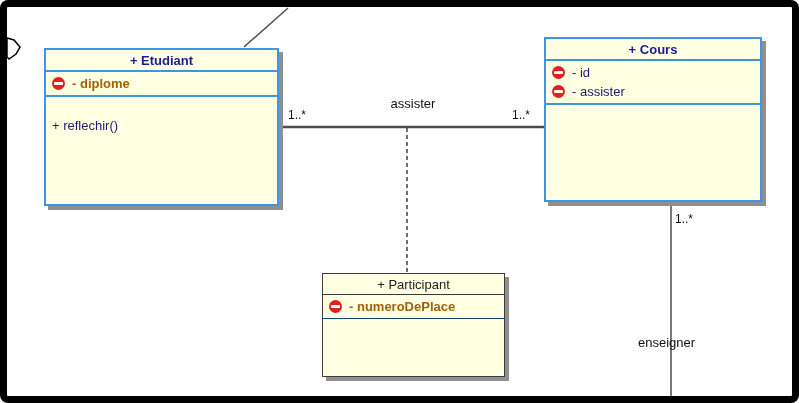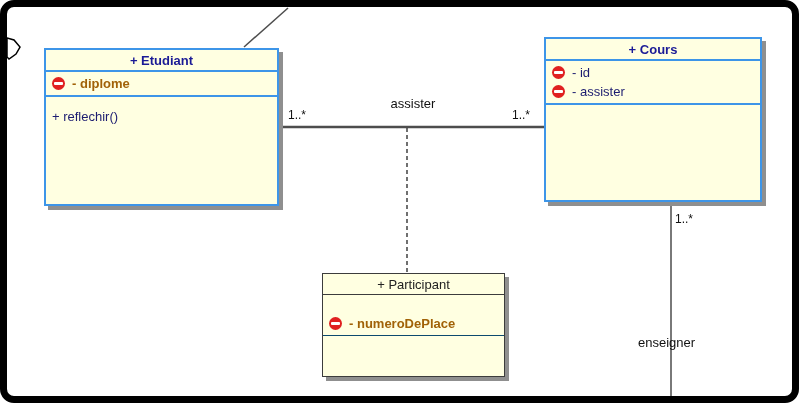--- a/index.html
+++ b/index.html
@@ -1,38 +1,38 @@
 <!DOCTYPE html>
 <html><head>
 <meta charset="utf-8">
 <style>
   html,body{margin:0;padding:0;background:#fff;font-family:"Liberation Sans","DejaVu Sans",sans-serif;}
   .canvas{
     position:relative;width:799px;height:403px;box-sizing:border-box;
-    border:7px solid #000;border-radius:14px;background:#fff;overflow:hidden;
+    border:7px solid #000;border-radius:8px;background:#fff;overflow:hidden;
   }
   .wires{position:absolute;left:0;top:0;width:799px;height:403px;z-index:1;}
   .uml-class{
     position:absolute;background:#FFFFE1;z-index:2;box-sizing:border-box;
     display:flex;flex-direction:column;
     box-shadow:4px 4px 0 #8f8f8f;
     font-size:13px;
   }
   .uml-class.blue{border:2px solid #3D95E8;}
-  .uml-class.plain{border:1px solid #3C3C3C;gap:17px;}
+  .uml-class.plain{border:1px solid #3C3C3C;}
   .uml-title{
     text-align:center;display:flex;align-items:center;justify-content:center;
     font-weight:bold;color:#1A1A96;flex:0 0 20px;
   }
   .blue .uml-title{border-bottom:2px solid #3D95E8;}
   .plain .uml-title{border-bottom:1px solid #3C3C3C;font-weight:normal;color:#222;}
   .uml-attrs{padding:2px 0;}
   .blue .uml-attrs{border-bottom:2px solid #3D95E8;}
   .plain .uml-attrs{border-bottom:1px solid #0c4a6e;}
-  .uml-ops{flex:1 1 auto;padding:10px 0;}
+  .uml-ops{flex:1 1 auto;padding:19px 0;}
   .member-row{display:flex;align-items:center;gap:7px;padding:1px 4px 1px 6px;line-height:17px;}
   .member-row.bold{font-weight:bold;color:#a16207;}
   .member-row.navy{color:#1C1C70;}
   .vis-icon{width:13px;height:13px;border-radius:50%;background:#E02020;position:relative;flex:0 0 13px;}
   .vis-icon::after{content:"";position:absolute;left:2px;top:5px;width:9px;height:3px;background:#fff;border-radius:1px;}
   .edge-label{position:absolute;z-index:3;color:#111;font-size:13px;white-space:nowrap;}
   .mult{font-size:12px;}
 </style>
 </head>
 <body>

